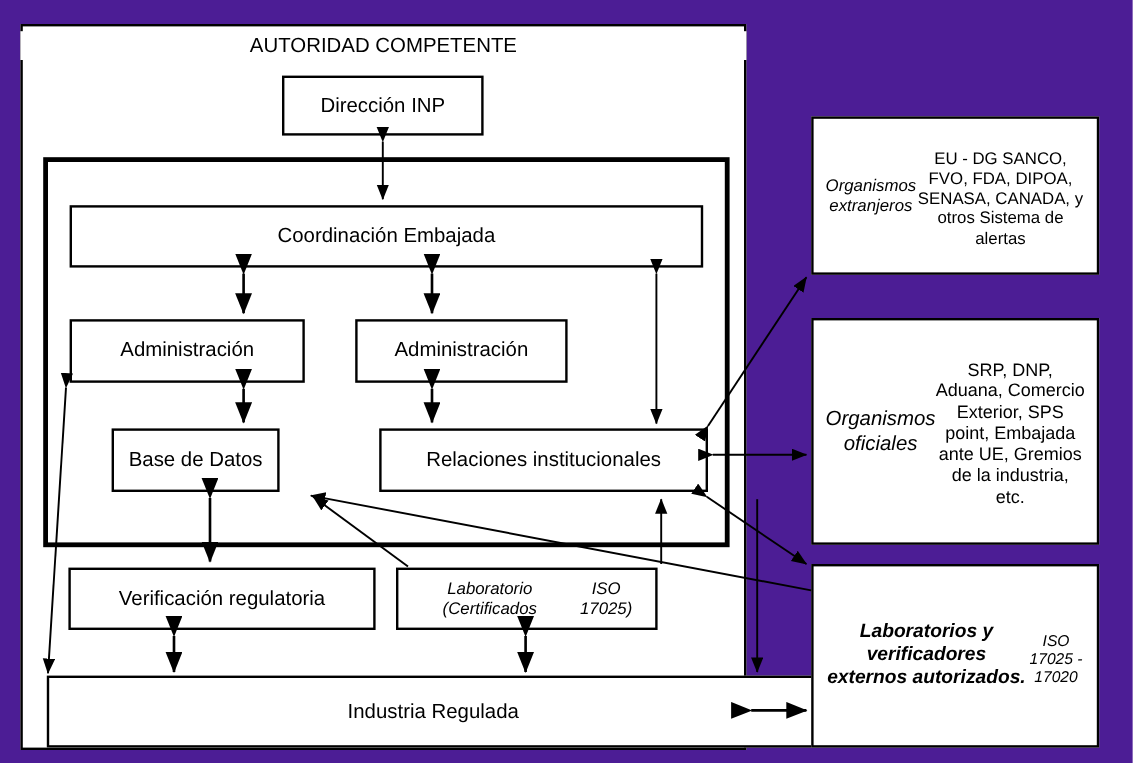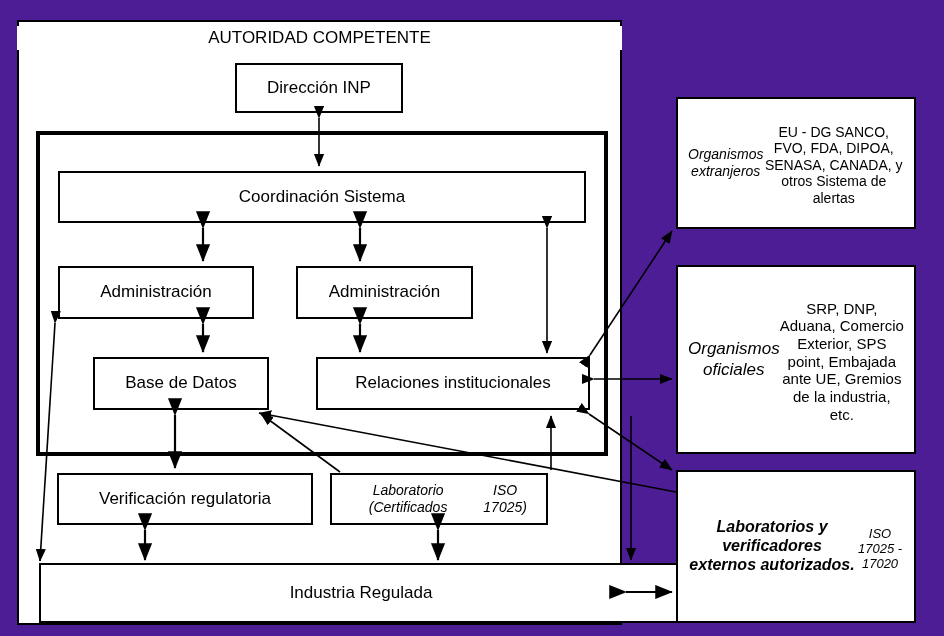--- a/index.html
+++ b/index.html
@@ -47,32 +47,32 @@
     <span class="lbl t-head">AUTORIDAD COMPETENTE</span>
   </div>
 
   <div class="box inner-thick" style="left:36px;top:131px;width:572px;height:325px;"></div>
 
   <div class="box thin" style="left:235px;top:63px;width:168px;height:50px;">
     <span class="lbl t-node">Dirección INP</span>
   </div>
 
   <div class="box thin" style="left:58px;top:171px;width:528px;height:52px;">
-    <span class="lbl t-node">Coordinación Sistema</span>
+    <span class="lbl t-node">Coordinación Embajada</span>
   </div>
 
   <div class="box thin" style="left:58px;top:266px;width:196px;height:53px;">
     <span class="lbl t-node">Administración</span>
   </div>
 
   <div class="box thin" style="left:296px;top:266px;width:177px;height:53px;">
     <span class="lbl t-node">Administración</span>
   </div>
 
-  <div class="box thin" style="left:93px;top:357px;width:176px;height:53px;">
+  <div class="box thin" style="left:93px;top:357px;width:140px;height:53px;">
     <span class="lbl t-node">Base de Datos</span>
   </div>
 
   <div class="box thin" style="left:316px;top:357px;width:274px;height:53px;">
     <span class="lbl t-node">Relaciones institucionales</span>
   </div>
 
   <div class="box thin" style="left:57px;top:473px;width:256px;height:52px;">
     <span class="lbl t-node">Verificación regulatoria</span>
   </div>

